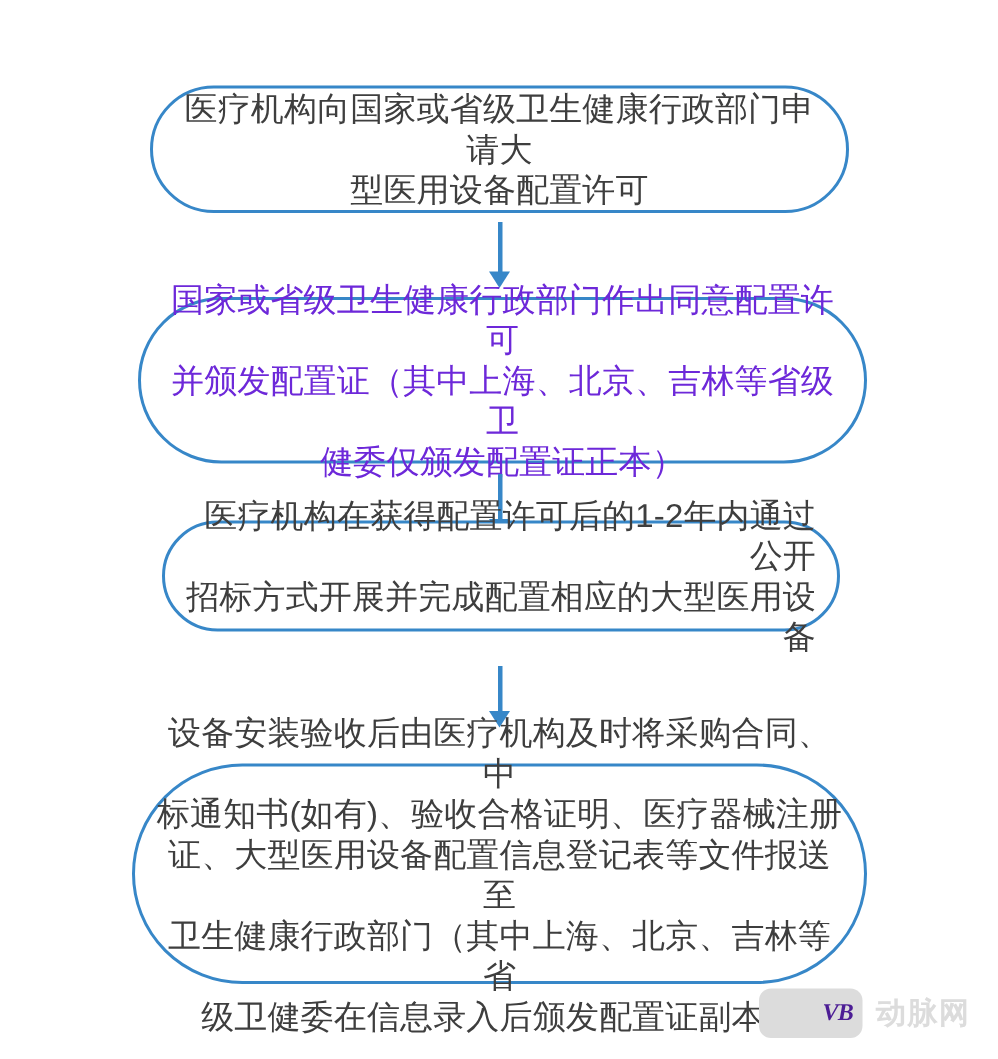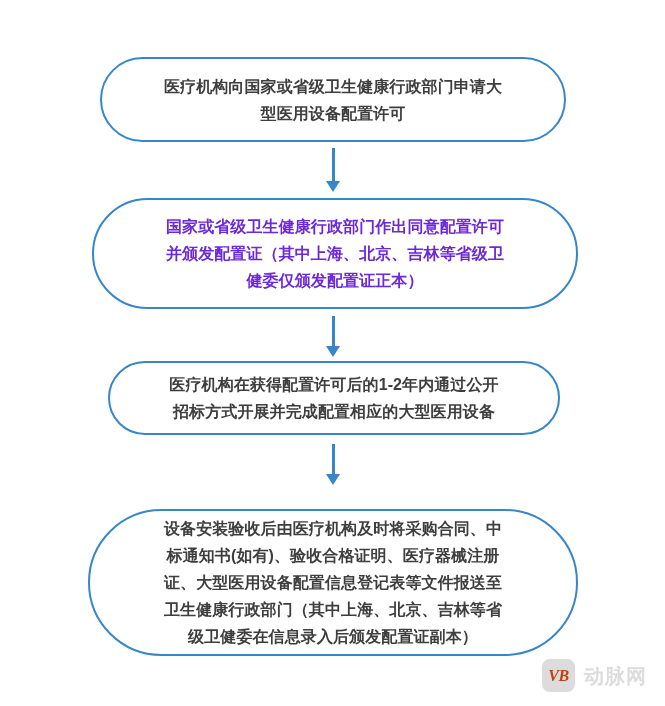--- a/index.html
+++ b/index.html
@@ -30,33 +30,33 @@
     border: 2px solid var(--accent, #3787c8);
     background: #ffffff;
     display: flex;
     align-items: center;
     justify-content: center;
     text-align: center;
   }
 
   .node-text {
     color: #3e3e3e;
-    font-weight: bold;
-    font-size: 16px;
+    font-weight: normal;
+    font-size: 22px;
     line-height: 27px;
     letter-spacing: 0.1px;
     white-space: pre-line;
     padding: 0 14px;
     font-family: "Liberation Sans", "DejaVu Sans", sans-serif;
   }
 
   
   #node-1 { left: 100px; top: 57px;  width: 466px; height: 85px;  border-radius: 43px; }
   #node-2 { left: 92px;  top: 198px; width: 486px; height: 111px; border-radius: 56px; }
-  #node-3 { left: 108px; top: 361px; width: 452px; height: 74px;  border-radius: 37px; }
+  #node-3 { left: 108px; top: 347px; width: 452px; height: 74px;  border-radius: 37px; text-align: right; }
   #node-4 { left: 88px;  top: 509px; width: 490px; height: 147px; border-radius: 74px; }
 
   
   .arrow {
     position: absolute;
     width: 22px;
     display: flex;
     flex-direction: column;
     align-items: center;
   }
@@ -86,29 +86,30 @@
     display: flex;
     align-items: center;
     gap: 9px;
     user-select: none;
   }
   #watermark .wm-badge {
     width: 33px;
     height: 33px;
     border-radius: 8px;
     background: #dcdcdc;
-    color: #c2410c;
+    color: #4c1d95;
     font-size: 16px;
     font-weight: bold;
     font-style: italic;
     display: flex;
     align-items: center;
     justify-content: center;
     letter-spacing: -0.5px;
     font-family: "Liberation Serif", "DejaVu Serif", serif;
+    padding-left: 36px;
   }
   #watermark .wm-text {
     color: #dcdcdc;
     font-size: 20px;
     font-weight: bold;
     line-height: 1;
     letter-spacing: 1px;
     font-family: "Liberation Sans", "DejaVu Sans", sans-serif;
   }
 </style>

